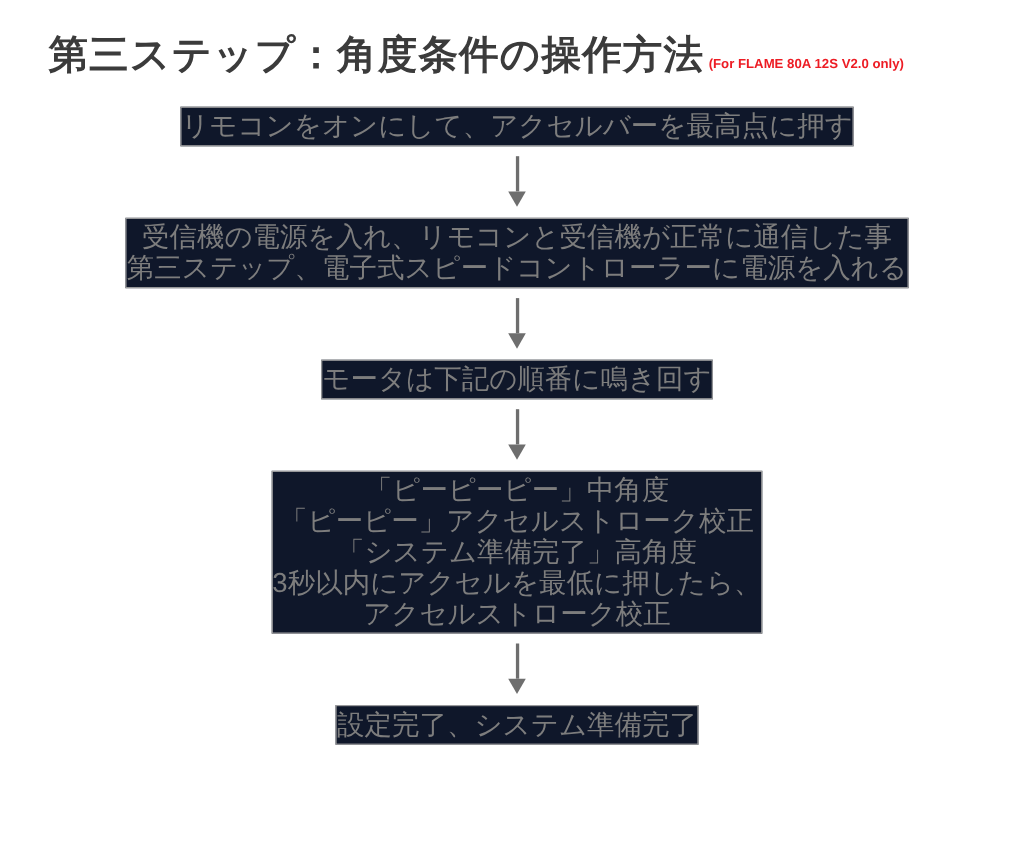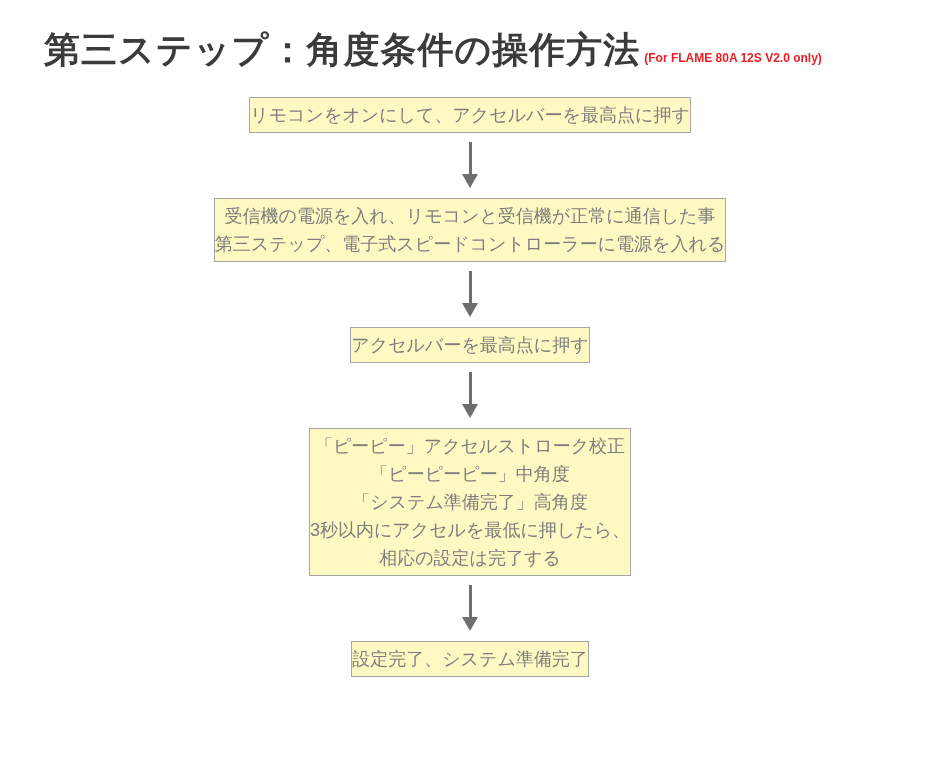--- a/index.html
+++ b/index.html
@@ -42,23 +42,23 @@
     position: absolute;
     top: 97px;
     left: 0;
     width: 100%;
     display: flex;
     flex-direction: column;
     align-items: center;
   }
   .box {
     border: 1px solid var(--box-border, #a6a6a6);
-    background: #fef9c3;
+    background: #0f172a;
     color: var(--box-text, #7d7d7d);
-    font-size: 18px;
+    font-size: 25px;
     line-height: 28px;
     text-align: center;
     padding: 3px 0;
     white-space: nowrap;
   }
   .arrow {
     height: 46px;
     margin: 9px 0 10px 0;
     display: flex;
     flex-direction: column;
@@ -102,34 +102,34 @@
       <div class="line">受信機の電源を入れ、リモコンと受信機が正常に通信した事</div>
       <div class="line">第三ステップ、電子式スピードコントローラーに電源を入れる</div>
     </div>
 
     <div class="arrow">
       <span class="shaft"></span>
       <span class="head"></span>
     </div>
 
     <div class="box">
-      <div class="line">アクセルバーを最高点に押す</div>
+      <div class="line">モータは下記の順番に鳴き回す</div>
     </div>
 
     <div class="arrow">
       <span class="shaft"></span>
       <span class="head"></span>
     </div>
 
     <div class="box">
+      <div class="line">「ピーピーピー」中角度</div>
       <div class="line">「ピーピー」アクセルストローク校正</div>
-      <div class="line">「ピーピーピー」中角度</div>
       <div class="line">「システム準備完了」高角度</div>
       <div class="line">3秒以内にアクセルを最低に押したら、</div>
-      <div class="line">相応の設定は完了する</div>
+      <div class="line">アクセルストローク校正</div>
     </div>
 
     <div class="arrow">
       <span class="shaft"></span>
       <span class="head"></span>
     </div>
 
     <div class="box">
       <div class="line">設定完了、システム準備完了</div>
     </div>

